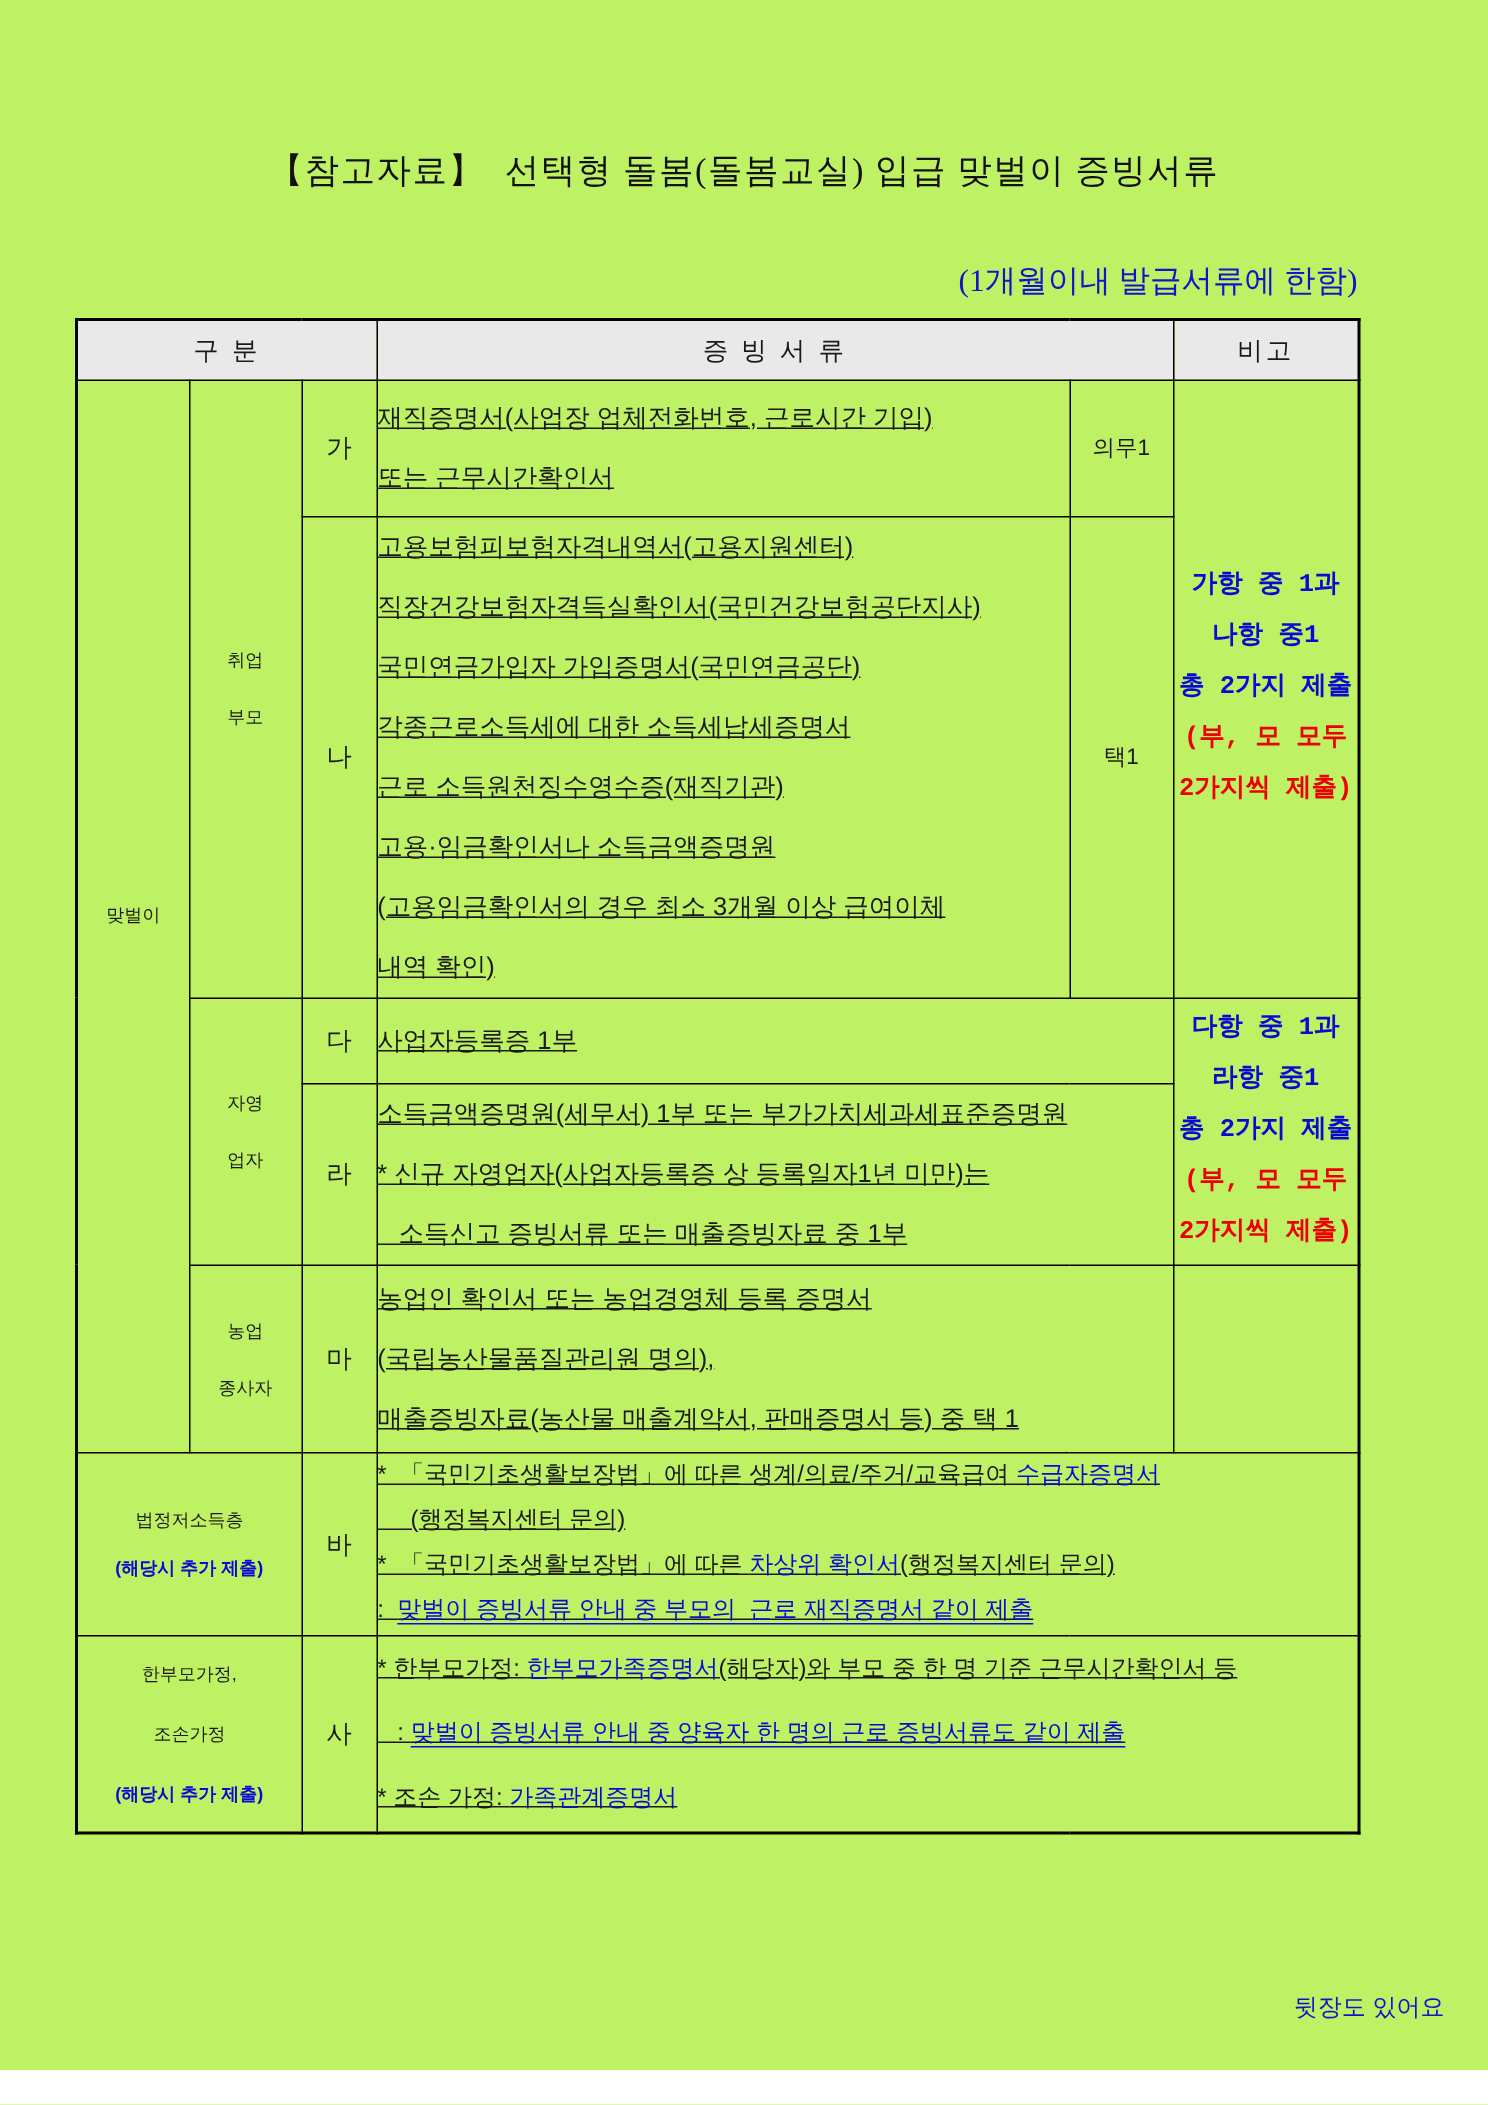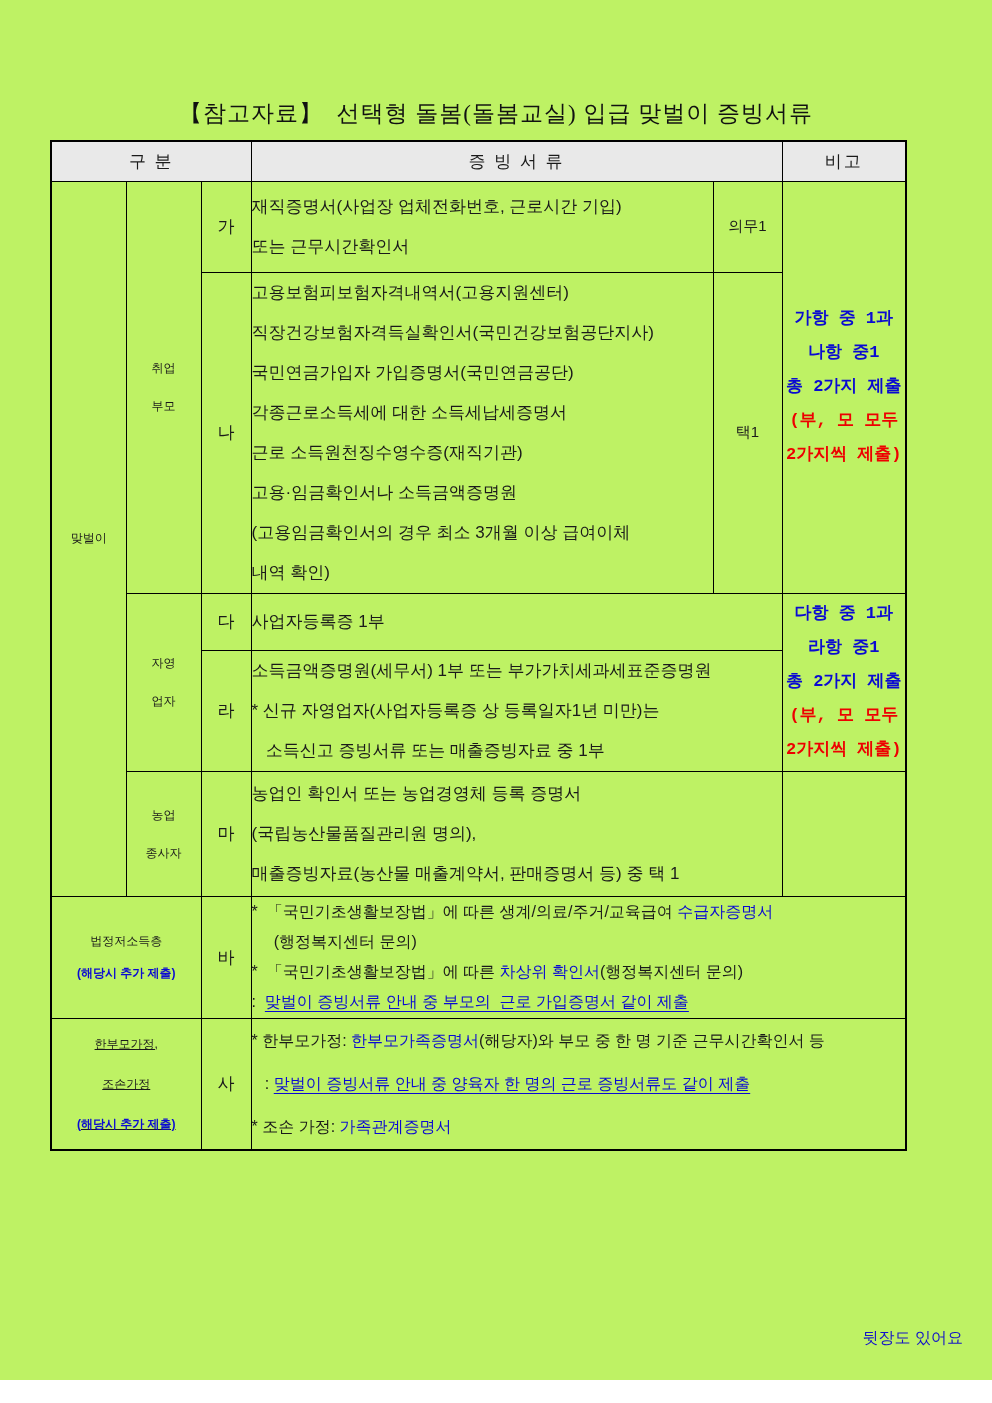--- a/index.html
+++ b/index.html
@@ -54,27 +54,27 @@
   tr.h-ga{height:91px}
   tr.h-na{height:317px}
   tr.h-da{height:57px}
   tr.h-ra{height:121px}
   tr.h-ma{height:125px}
   tr.h-ba{height:122px}
   tr.h-sa{height:132px}
   td.cat{text-align:center;font-size:12px;}
   td.cat .line{line-height:38px;white-space:pre;}
   td.letter{text-align:center;font-size:17px;}
-  td.content{font-size:17px;padding-left:13px;padding-right:4px;}
+  td.content{font-size:17px;padding-left:13px;padding-right:4px;text-decoration:underline;}
   td.content .line{line-height:40px;white-space:pre;}
   tr.row-ba td.content .line{line-height:30px;}
   tr.row-sa td.content .line{line-height:43px;}
   tr.row-ba td.content,tr.row-sa td.content{font-size:16px;margin-top:24px;}
   tr.row-ba td.cat .line{line-height:32px;}
-  tr.row-sa td.cat .line{line-height:40px;text-decoration:underline;}
+  tr.row-sa td.cat .line{line-height:40px;}
   td.sub{text-align:center;font-size:15px;}
   td.note{text-align:center;font-size:17px;font-weight:bold;}
   td.note .line{line-height:34px;white-space:pre;font-family:Liberation Mono, monospace;}
   .st-b{color:#0a0ad2;}
   .st-bu{color:#0a0ad2;text-decoration:underline;text-underline-offset:4px;}
   .st-bb{color:#0a0ad2;font-weight:bold;}
   .st-rb{color:#ee0000;font-weight:bold;}
   .footer-note{
     position:absolute;
     right:29px;
@@ -83,20 +83,21 @@
     color:#1313c8;
     white-space:pre;
   }
 </style>
 </head>
 <body>
 
 <div class="page">
 
   <div class="title">【참고자료】  선택형 돌봄(돌봄교실) 입급 맞벌이 증빙서류</div>
+  <div class="subtitle">(1개월이내 발급서류에 한함)</div>
 
   <table class="doc">
     <colgroup>
       <col style="width:75px">
       <col style="width:75px">
       <col style="width:50px">
       <col style="width:462px">
       <col style="width:69px">
       <col style="width:124px">
     </colgroup>
@@ -187,21 +188,21 @@
       <tr class="h-ba row-ba">
         <td class="cat" colspan="2">
             <div class="line"><span>법정저소득층</span></div>
             <div class="line"><span class="st-bb">(해당시 추가 제출)</span></div>
           </td>
         <td class="letter">바</td>
         <td class="content" colspan="3">
             <div class="line"><span>*  「국민기초생활보장법」에 따른 생계/의료/주거/교육급여 </span><span class="st-b">수급자증명서</span></div>
             <div class="line"><span>     (행정복지센터 문의)</span></div>
             <div class="line"><span>*  「국민기초생활보장법」에 따른 </span><span class="st-b">차상위 확인서</span><span>(행정복지센터 문의)</span></div>
-            <div class="line"><span>:  </span><span class="st-bu">맞벌이 증빙서류 안내 중 부모의  근로 가입증명서 같이 제출</span></div>
+            <div class="line"><span>:  </span><span class="st-bu">맞벌이 증빙서류 안내 중 부모의  근로 재직증명서 같이 제출</span></div>
           </td>
       </tr>
 
       <tr class="h-sa row-sa">
         <td class="cat" colspan="2">
             <div class="line"><span>한부모가정,</span></div>
             <div class="line"><span>조손가정</span></div>
             <div class="line"><span class="st-bb">(해당시 추가 제출)</span></div>
           </td>
         <td class="letter">사</td>

